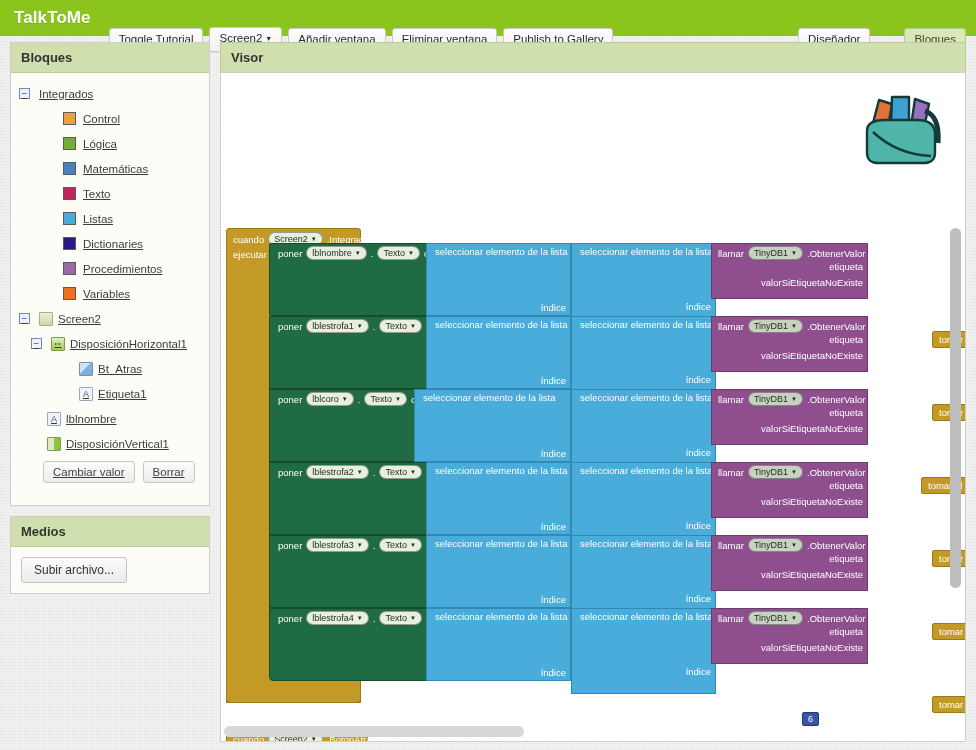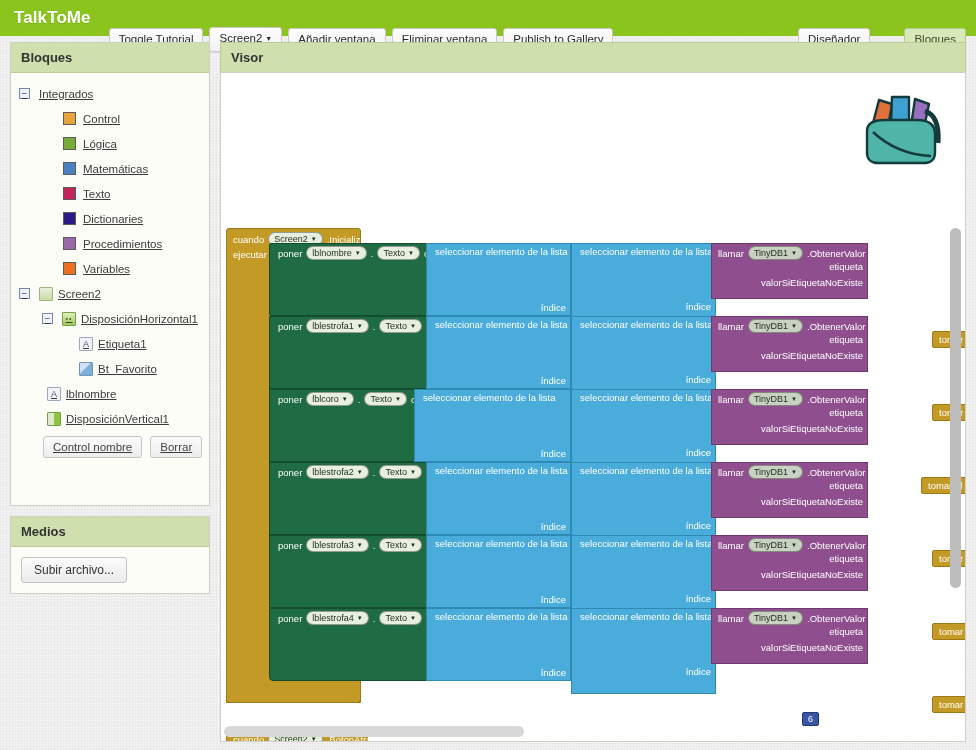--- a/index.html
+++ b/index.html
@@ -62,21 +62,21 @@
   }
   #tree-panel { height: 464px; position: relative; }
   #tree { padding: 8px 0 0 0; font-size: 11.5px; color: #3c3c3c; text-decoration: underline; }
   .trow { display: flex; align-items: center; height: 25px; padding-left: 8px; cursor: pointer; }
   .toggler {
     width: 11px; height: 11px; border: 1px solid #7289b8; background: #eef1f8;
     display: inline-flex; align-items: center; justify-content: center;
     font-size: 9px; line-height: 9px; color: #3c4f86; margin-right: 9px; flex: none;
   }
   .toggler::before { content: "\2212"; font-size: 10px; }
-  .indent1 { padding-left: 20px; justify-content: center; }
+  .indent1 { padding-left: 20px; }
   .indent2 { padding-left: 36px; }
   .indent3 { padding-left: 52px; }
   .indent4 { padding-left: 68px; }
   .swatch { width: 13px; height: 13px; border: 1px solid #5b5b5b; margin-right: 7px; flex: none; }
   .cmp-ico {
     width: 14px; height: 14px; margin-right: 5px; flex: none;
     border: 1px solid #9aa7bd; border-radius: 1px;
     display: inline-flex; align-items: center; justify-content: center;
     font-size: 9px; color: #4a5c82; background: #f3f6fb;
   }
@@ -192,20 +192,24 @@
       </div>
       <div class="trow indent3">
         <span class="swatch" style="background:#4a7fc1"></span>
         <span class="tlabel">Matemáticas</span>
       </div>
       <div class="trow indent3">
         <span class="swatch" style="background:#c1255c"></span>
         <span class="tlabel">Texto</span>
       </div>
       <div class="trow indent3">
+        <span class="swatch" style="background:#4aacdb"></span>
+        <span class="tlabel">Listas</span>
+      </div>
+      <div class="trow indent3">
         <span class="swatch" style="background:#2a1a86"></span>
         <span class="tlabel">Dictionaries</span>
       </div>
       <div class="trow indent3">
         <span class="swatch" style="background:#9a6aa8"></span>
         <span class="tlabel">Procedimientos</span>
       </div>
       <div class="trow indent3">
         <span class="swatch" style="background:#ee7021"></span>
         <span class="tlabel">Variables</span>
@@ -216,38 +220,38 @@
         <span class="cmp-ico scr"></span>
         <span class="tlabel">Screen2</span>
       </div>
 
       <div class="trow indent1">
         <span class="toggler"></span>
         <span class="cmp-ico harr">••</span>
         <span class="tlabel">DisposiciónHorizontal1</span>
       </div>
       <div class="trow indent4">
+        <span class="cmp-ico btn"></span>
+        <span class="tlabel">Bt_Atras</span>
+      </div>
+      <div class="trow indent4">
         <span class="cmp-ico lbl">A</span>
         <span class="tlabel">Etiqueta1</span>
-      </div>
-      <div class="trow indent4">
-        <span class="cmp-ico btn"></span>
-        <span class="tlabel">Bt_Favorito</span>
       </div>
       <div class="trow indent2">
         <span class="cmp-ico lbl">A</span>
         <span class="tlabel">lblnombre</span>
       </div>
       <div class="trow indent2">
         <span class="cmp-ico varr"></span>
         <span class="tlabel">DisposiciónVertical1</span>
       </div>
 
       <div id="tree-buttons">
-        <button class="smbtn">Control nombre</button>
+        <button class="smbtn">Cambiar valor</button>
         <button class="smbtn">Borrar</button>
       </div>
     </div>
   </div>
 
   <div class="panel" id="media-panel">
     <div class="panel-head">Medios</div>
     <div id="media-body">
       <button id="upload-btn">Subir archivo...</button>
     </div>
@@ -271,21 +275,21 @@
       </svg>
     </div>
 
     <div class="blk gold" style="left:5px; top:155px; width:135px; height:475px; border-radius:3px 3px 0 0;">
       <div class="bhead" style="padding:3px 5px 0 6px;">
         <span class="rowlabel">cuando</span>
         <span class="field">
             <span>Screen2</span>
             <span class="dc">▼</span>
           </span>
-        <span class="rowlabel">.Inicializar</span>
+        <span class="rowlabel">.Integrados</span>
       </div>
       <div style="padding:3px 0 0 6px;">
         <span class="rowlabel">ejecutar</span>
       </div>
     </div>
 
     <div class="blk green" style="left:48px; top:170px; width:178px; height:73px; border-radius:2px;">
       <div class="bhead" style="padding:2px 0 0 8px;">
         <span class="rowlabel">poner</span>
         <span class="field">

